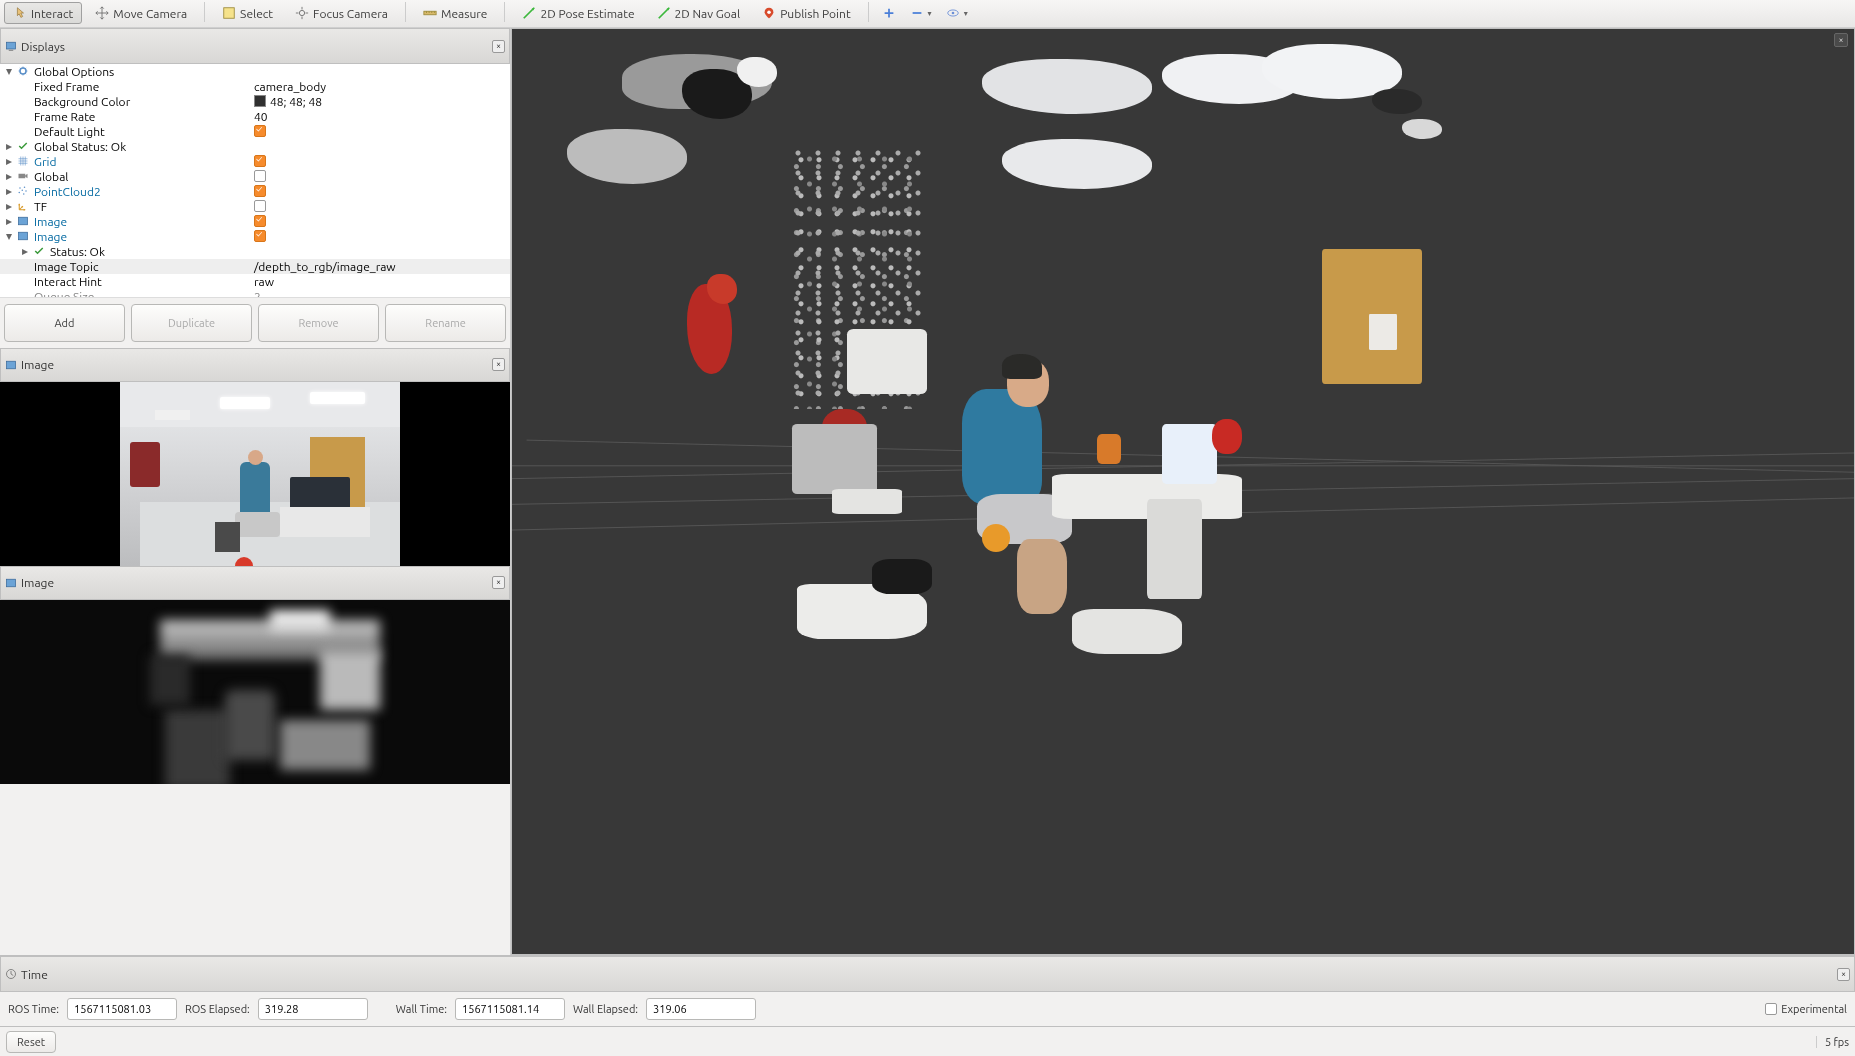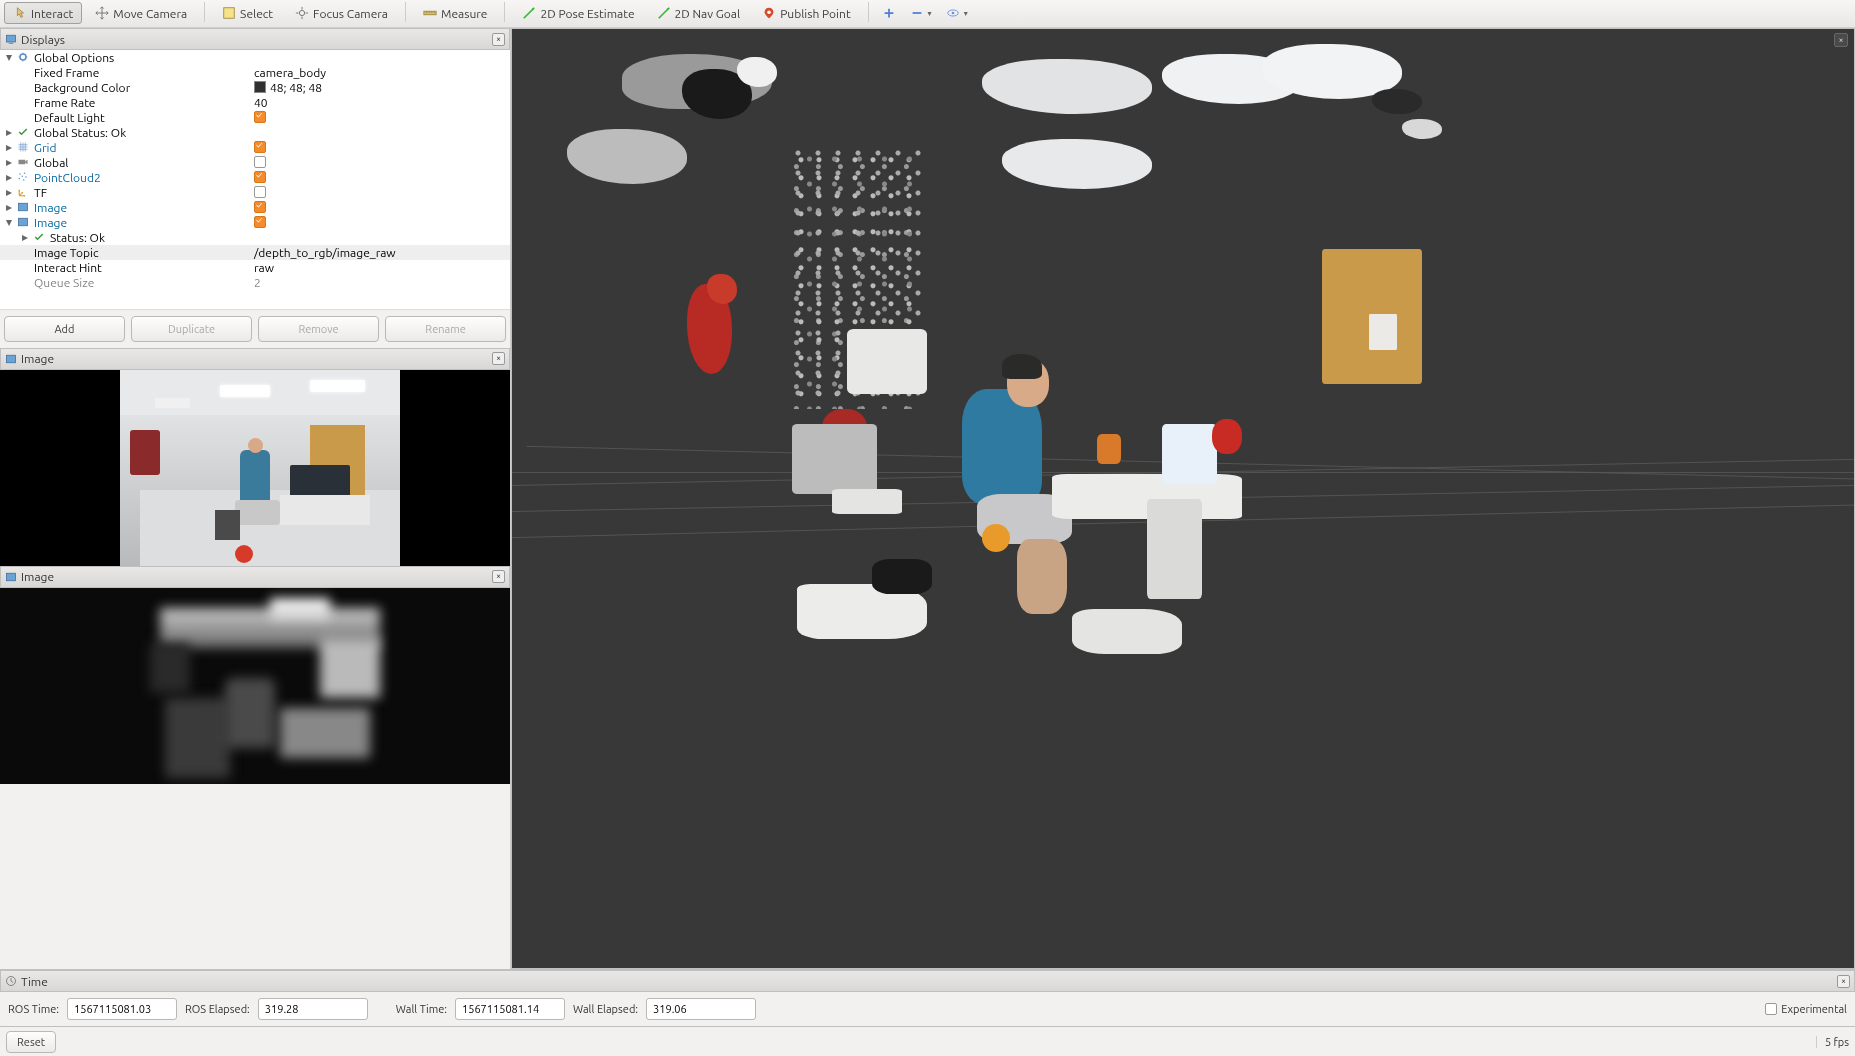--- a/index.html
+++ b/index.html
@@ -6,38 +6,38 @@
 body { width:1855px; height:1056px; background:#f2f1f0; display:flex; flex-direction:column; overflow:hidden; }
 .toolbar { height:28px; background:linear-gradient(#f7f6f5,#e8e7e6); border-bottom:1px solid #cfcfcf; display:flex; align-items:flex-start; padding:2px 4px; gap:4px; }
 .tool-btn { background:linear-gradient(#fdfdfc,#eaeae8); border:1px solid #b8b8b6; border-radius:3px; padding:2px 8px; height:22px; display:flex; align-items:center; gap:4px; cursor:pointer; font-size:11px; color:#3c3c3c; }
 .tool-btn.active { background:linear-gradient(#e8e7e5,#dadad8); border-color:#a0a0a0; }
 .tool-sep { width:1px; height:20px; background:#ccc; margin:0 4px; }
 .ico { width:14px; height:14px; display:inline-block; }
 .main-area { flex:1; display:flex; position:relative; }
 .left-col { width:511px; display:flex; flex-direction:column; border-right:1px solid #ccc; }
 .right-col { flex:1; display:flex; }
 .panel { display:flex; flex-direction:column; }
-.panel-header { height:22px; background:linear-gradient(#e9e8e6,#d8d7d5); border:1px solid #bfbfbf; display:flex; align-items:center; padding:0 4px; font-size:11px; color:#333; }
+.panel-header { height:36px; background:linear-gradient(#e9e8e6,#d8d7d5); border:1px solid #bfbfbf; display:flex; align-items:center; padding:0 4px; font-size:11px; color:#333; }
 .panel-header .closebtn { margin-left:auto; width:13px; height:13px; background:#efefef;border:1px solid #999;border-radius:2px;font-size:9px;line-height:11px;text-align:center;cursor:pointer;}
 .panel-body { flex:1; background:#fff; overflow:auto; }
 .tree { font-size:11px; }
 .tree-row { display:flex; align-items:center; height:15px; border-bottom:1px solid transparent; }
 .tree-row.sel { background:#eee; }
 .indent { display:inline-block; }
 .exp { width:10px; text-align:center; color:#666; cursor:pointer; margin-right:2px; }
 .iconcell { width:14px; margin-right:4px; display:flex; align-items:center; justify-content:center;}
 .namecell { flex:0 0 220px; white-space:nowrap; overflow:hidden; }
 .valcell { flex:1; display:flex; align-items:center; gap:4px; }
 .link { color:#0369a1; }
 .chk { width:12px; height:12px; border:1px solid #999; border-radius:2px; display:inline-block; position:relative; background:#fff;}
 .chk.on { background:#f68b2c; border-color:#d8761a;}
 .chk.on::after{content:"✓";color:#fff;font-size:9px;position:absolute;left:1px;top:-2px;}
 .swatch { width:12px;height:12px;background:#303030;border:1px solid #888;display:inline-block;}
 .btn-row { display:flex; gap:6px; padding:6px 4px; background:#f2f1f0; border-top:1px solid #ddd;}
-.btn { flex:1; height:26px; background:linear-gradient(#fdfdfc,#eceae8); border:1px solid #b8b8b6; border-radius:4px; font-size:11px; color:#3c3c3c; cursor:pointer;}
+.btn { flex:1; height:38px; background:linear-gradient(#fdfdfc,#eceae8); border:1px solid #b8b8b6; border-radius:4px; font-size:11px; color:#3c3c3c; cursor:pointer;}
 .btn:disabled { color:#aaa; }
 .img-panel { height:218px; }
 .img-canvas { background:#000; width:100%; height:198px; position:relative; overflow:hidden;}
 .viewport { flex:1; background:#383838; position:relative; overflow:hidden; border:1px solid #bfbfbf;}
 .vp-corner { position:absolute; right:6px; top:4px; width:14px;height:14px;border:1px solid #666;background:#4a4a4a;border-radius:2px;font-size:9px;color:#ddd;line-height:12px;text-align:center;}
 .collapser { position:absolute; left:-8px; top:50%; transform:translateY(-50%); width:8px;height:40px;background:#d0d0d0;border:1px solid #aaa;border-left:none; font-size:9px; color:#666; display:flex; align-items:center; justify-content:center;}
 .time-panel { border-top:1px solid #bfbfbf; background:#f2f1f0;}
 .time-body { display:flex; align-items:center; gap:8px; padding:6px 8px; }
 .time-body label { font-size:11px; color:#333;}
 .fld { height:22px; background:#fff; border:1px solid #b8b8b6; border-radius:3px; padding:2px 6px; font-size:11px; width:110px;}

